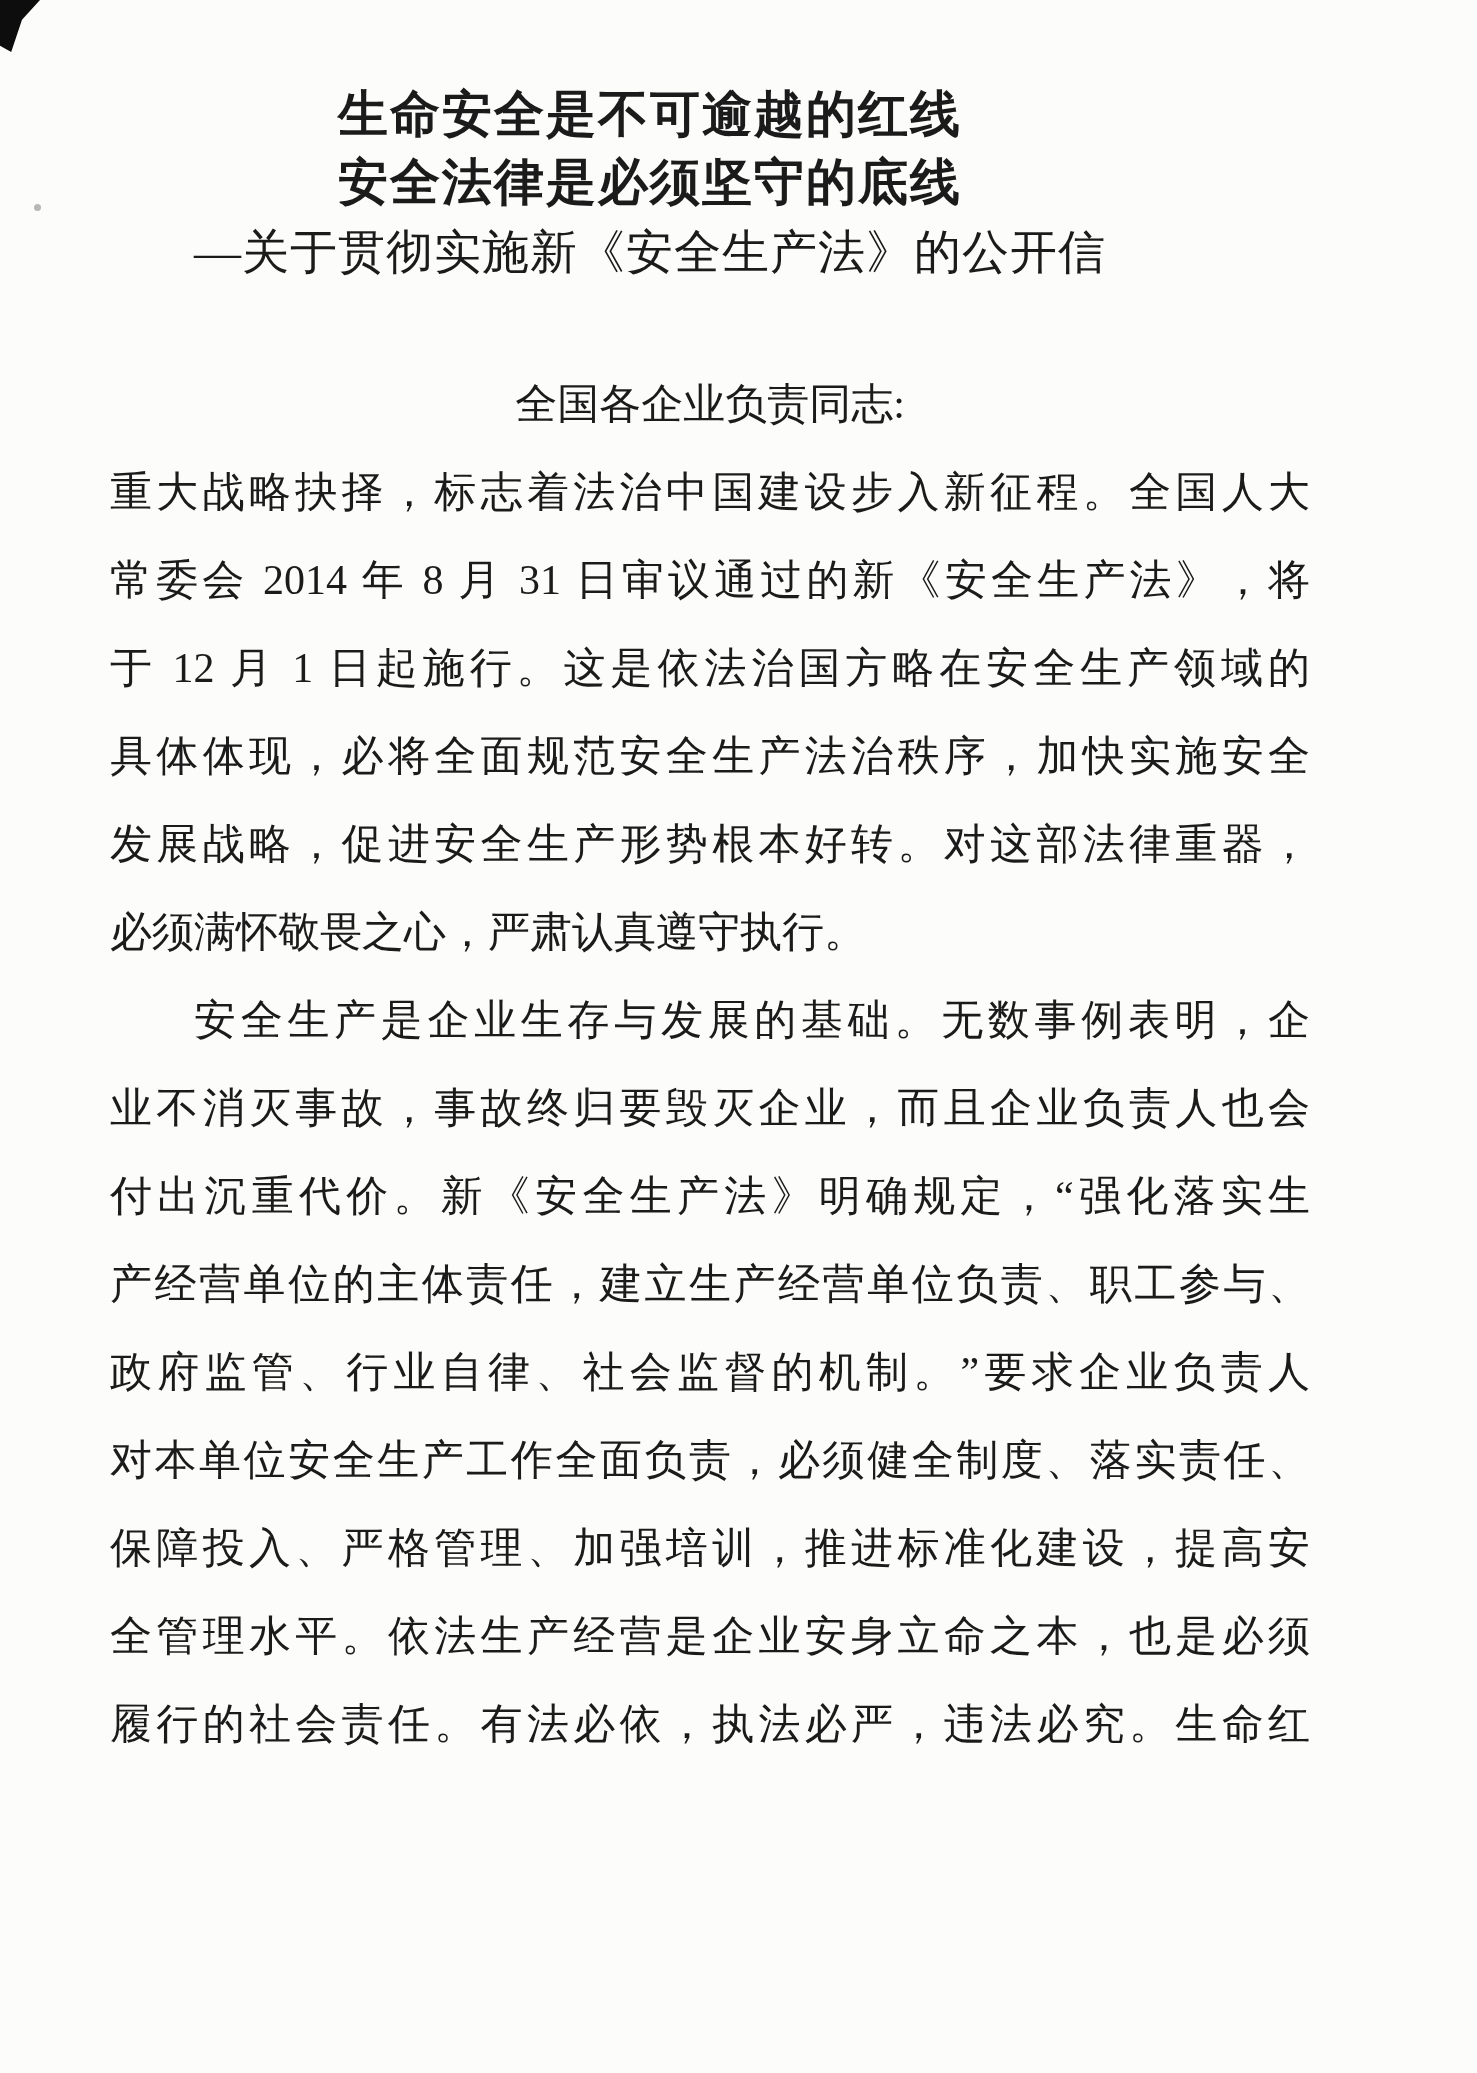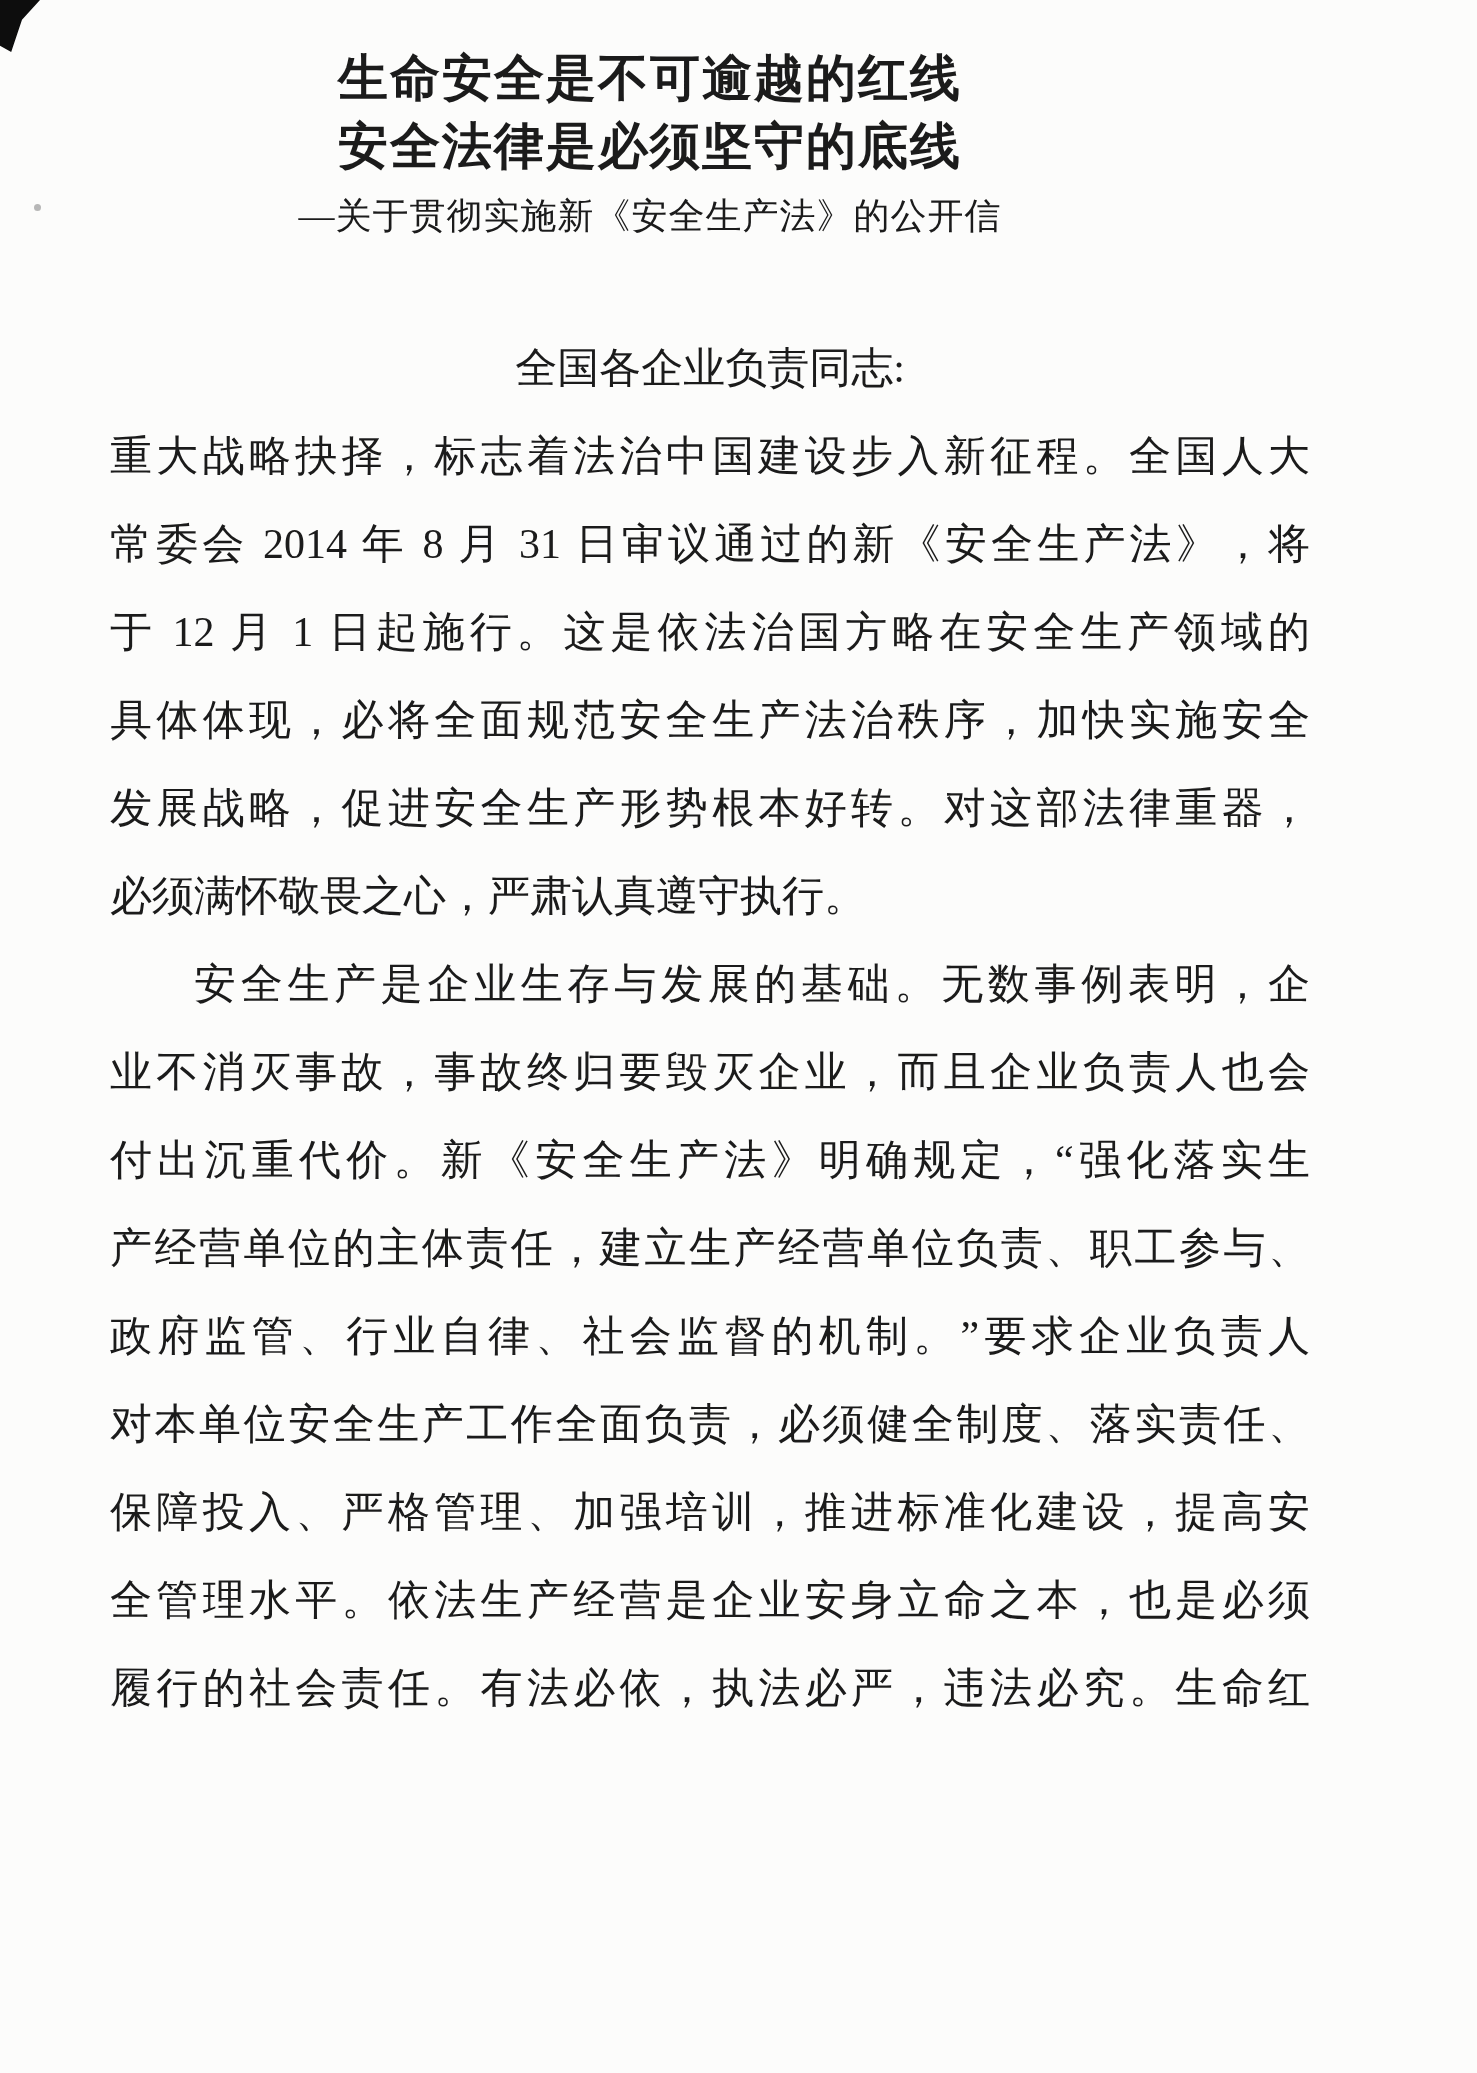--- a/index.html
+++ b/index.html
@@ -9,21 +9,21 @@
   }
   .page {
     position: relative;
     width: 1477px;
     height: 2073px;
     background: #fcfcfb;
     overflow: hidden;
     font-family: "Liberation Serif", "DejaVu Serif", serif;
     color: #1b1b1b;
     box-sizing: border-box;
-    padding-top: 44px;
+    padding-top: 80px;
   }
   
   .scan-corner {
     position: absolute;
     top: 0;
     left: 0;
     width: 40px;
     height: 52px;
     background: #0d0d0d;
     clip-path: polygon(0 0, 100% 0, 55% 38%, 28% 100%, 0 88%);
@@ -47,21 +47,21 @@
     text-align: center;
   }
   .title-line {
     font-size: 50px;
     line-height: 68px;
     font-weight: 700;
     letter-spacing: 2px;
     white-space: nowrap;
   }
   .subtitle {
-    font-size: 36px;
+    font-size: 47px;
     line-height: 56px;
     margin-top: 8px;
     letter-spacing: 1px;
     white-space: nowrap;
   }
   .salutation {
     margin-top: 80px;
     font-size: 42px;
     line-height: 88px;
     text-align: center;

